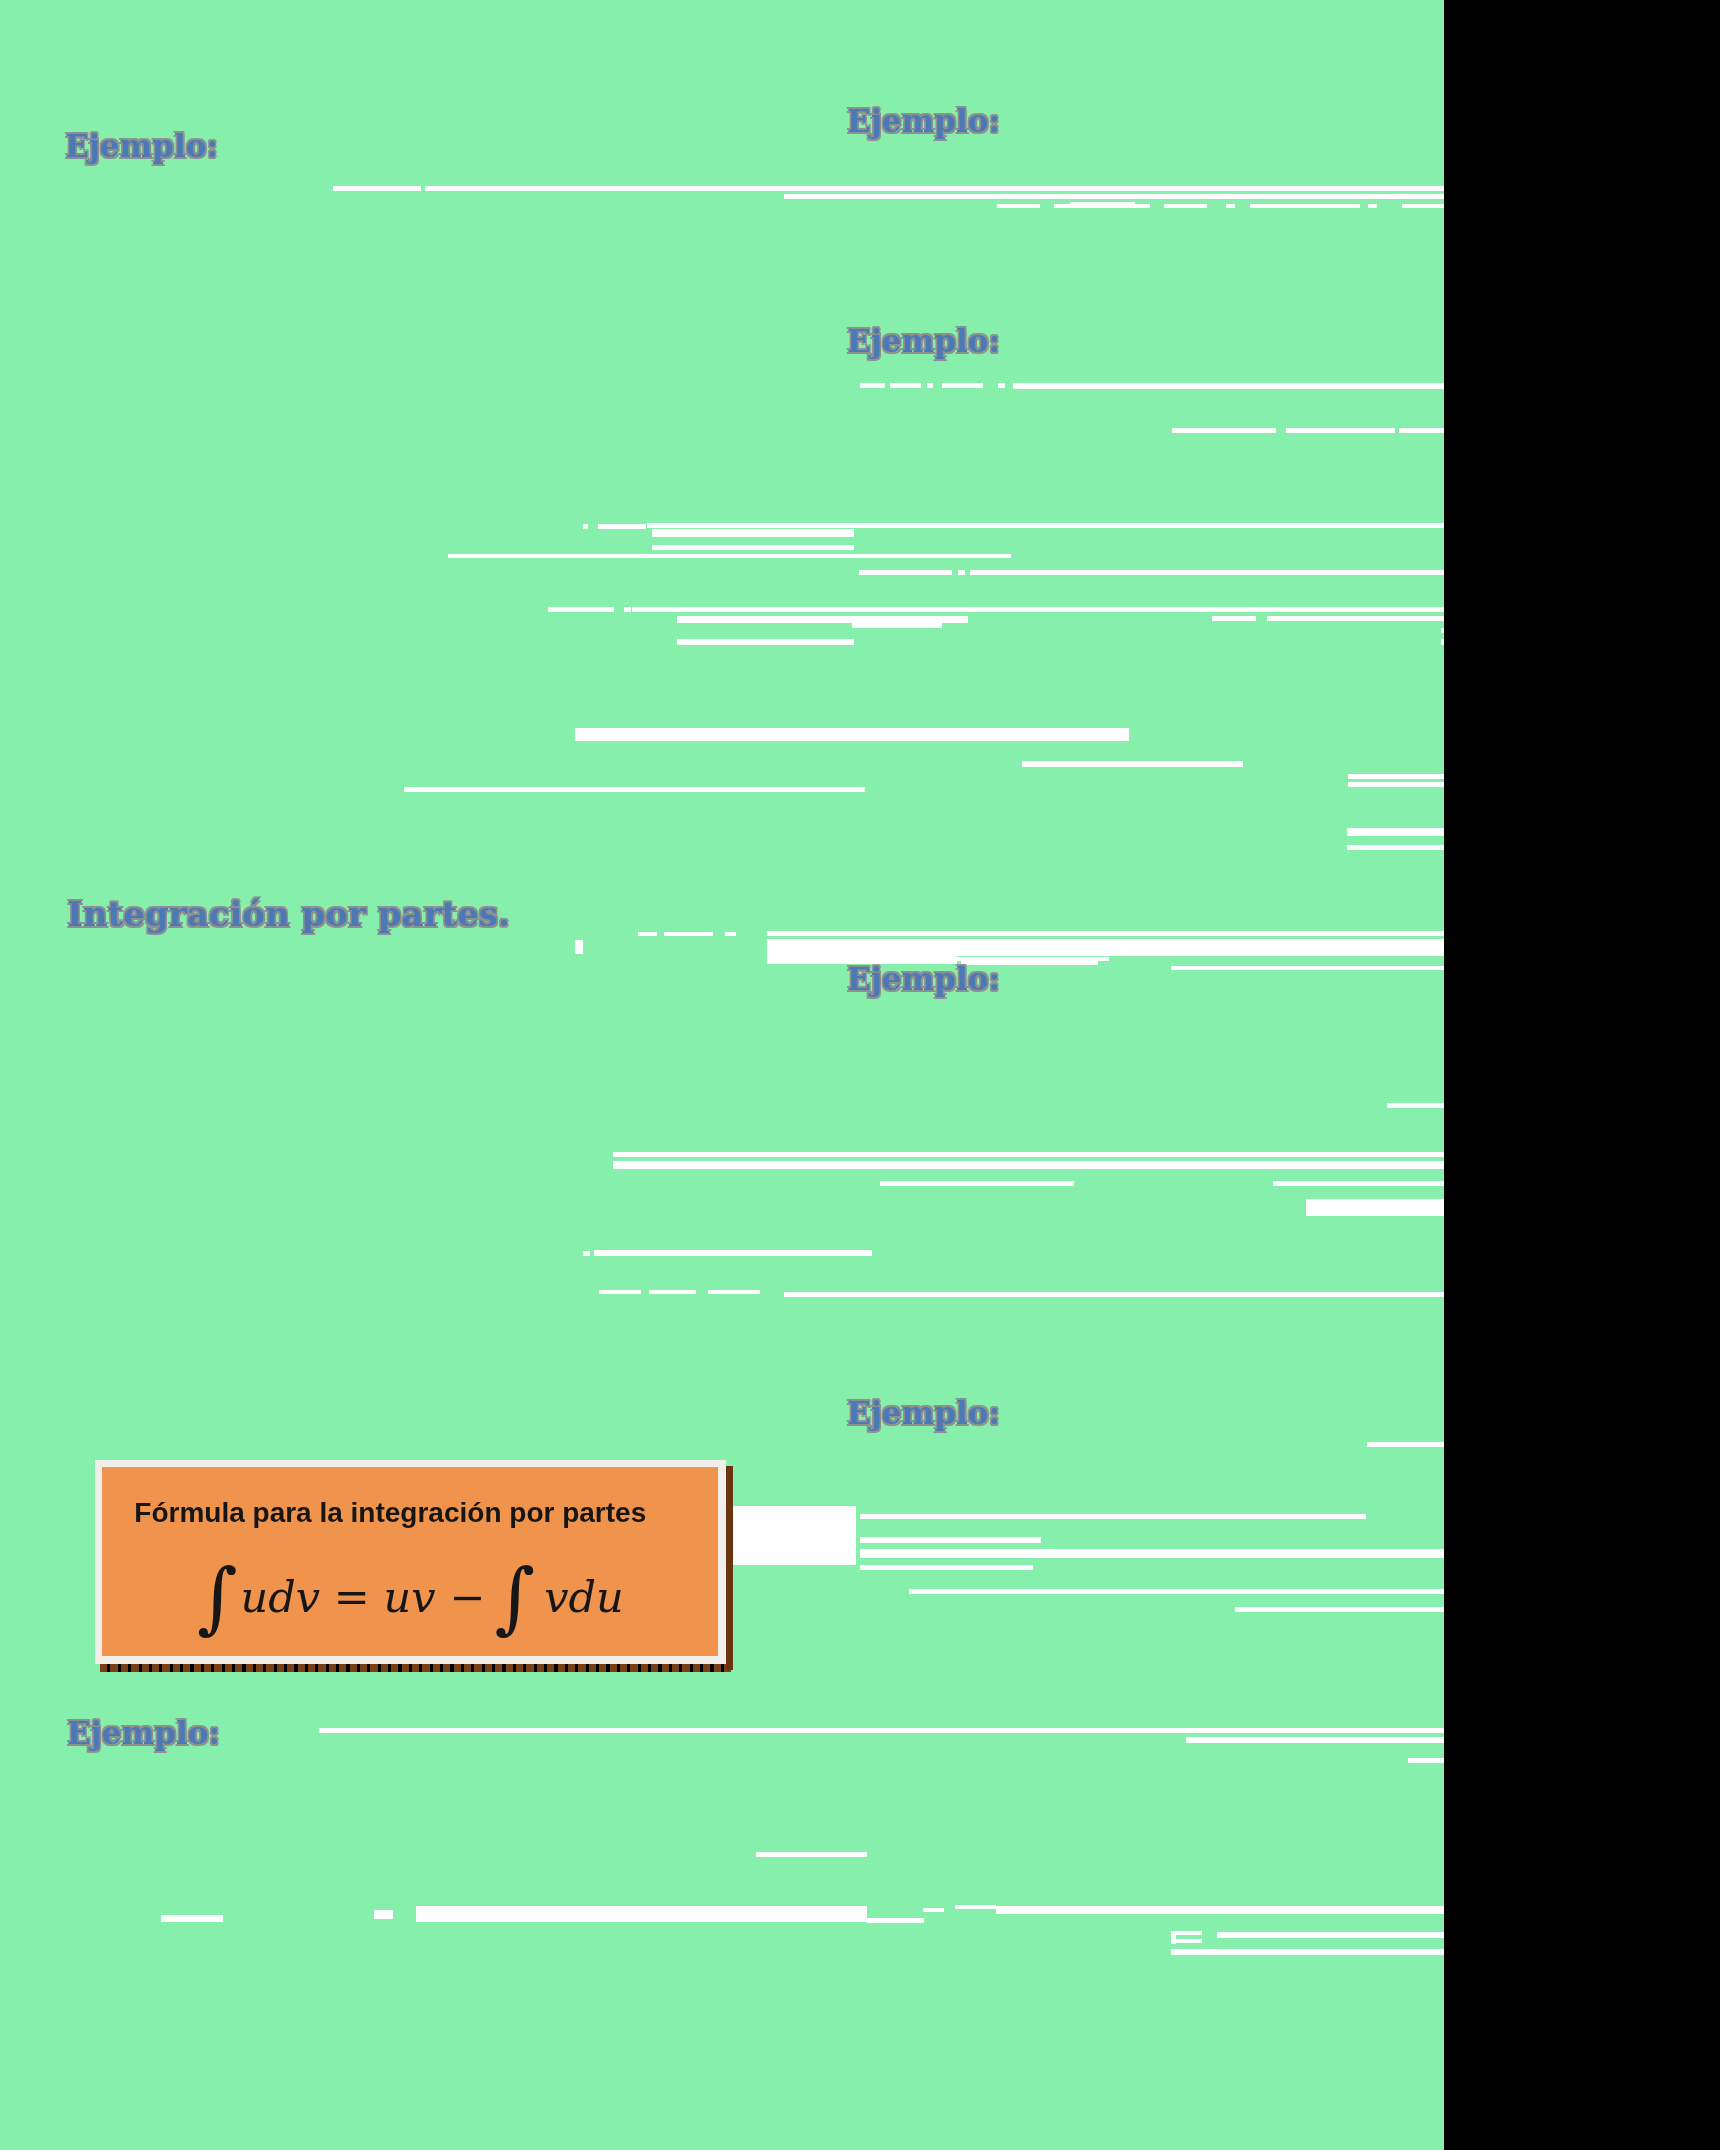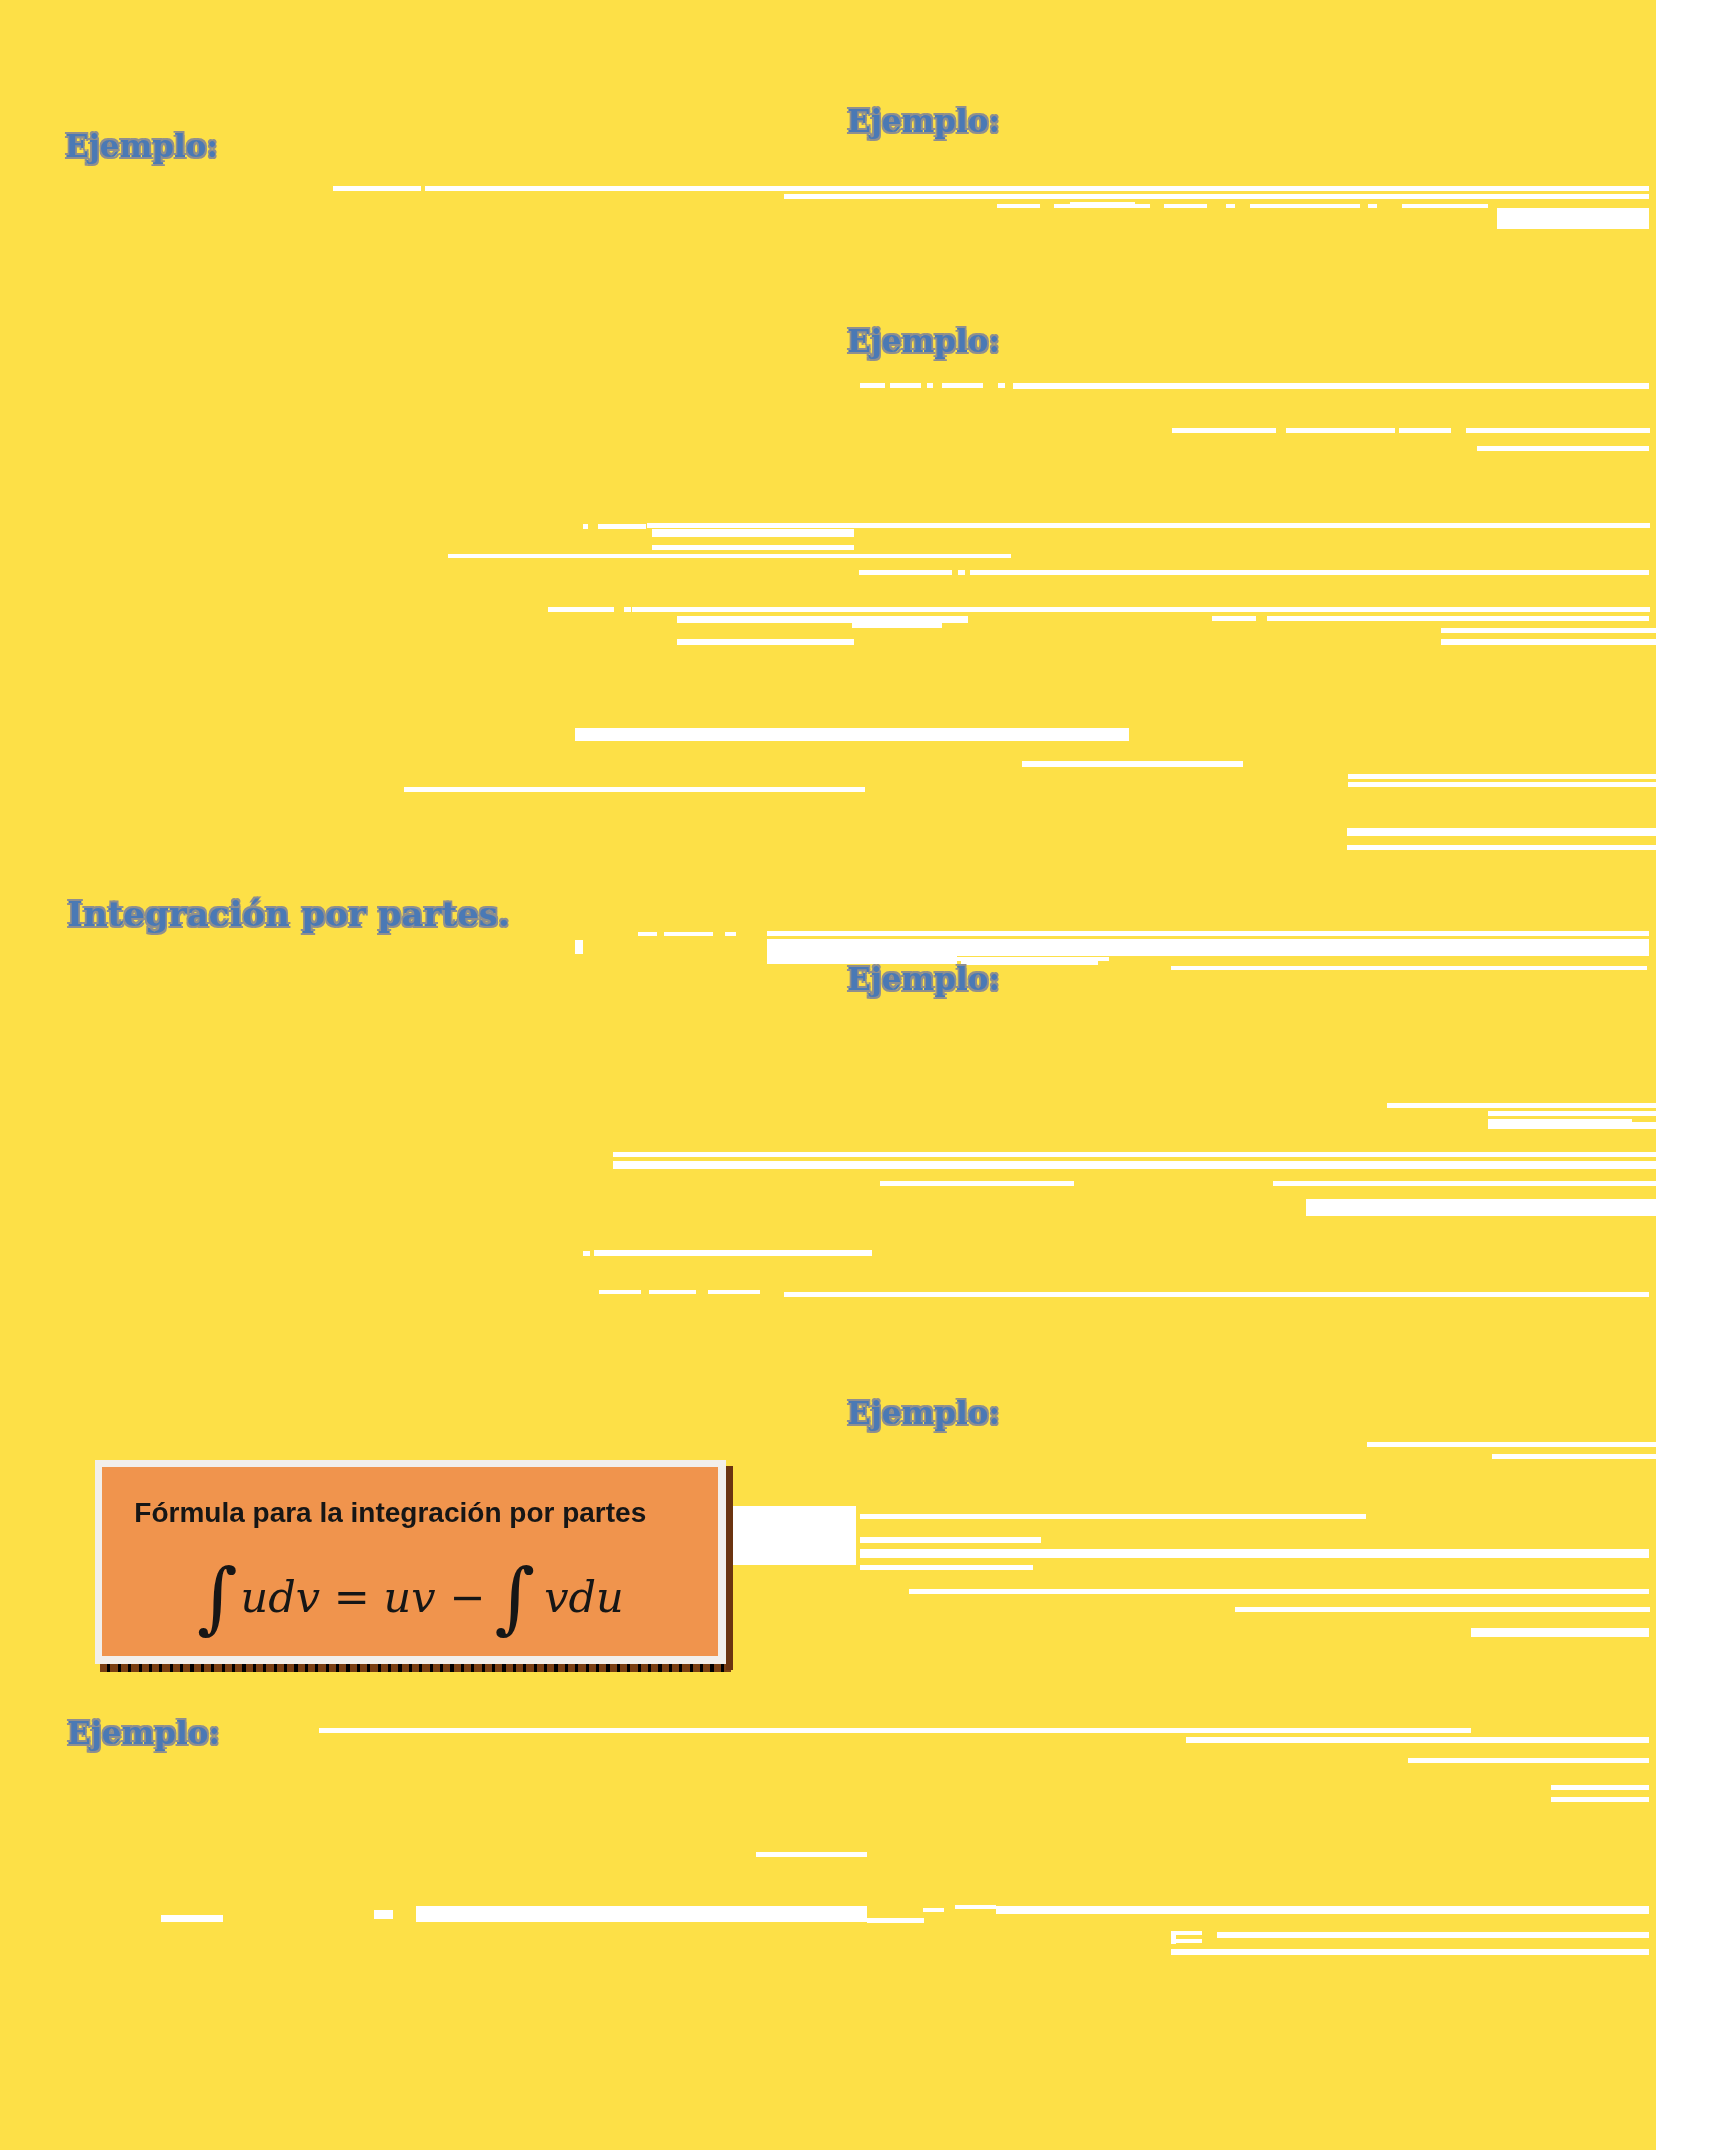--- a/index.html
+++ b/index.html
@@ -19,21 +19,21 @@
   #formula-title{position:absolute;font-weight:bold;white-space:nowrap;}
   #formula-line{position:absolute;display:flex;align-items:center;justify-content:center;
                 font-family:"DejaVu Serif","Liberation Serif",serif;font-style:italic;}
   .int-glyph{font-style:normal;font-weight:400;line-height:0.9;}
   #formula-shadow-bottom{position:absolute;}
   #formula-shadow-right{position:absolute;}
 </style>
 </head>
 <body>
 
-<div id="page" style="width: 1720px; height: 2151px; background: #fde047;">
+<div id="page" style="width: 1444px; height: 2151px; background: #86efac;">
   <div id="right-margin" style="left: 1656px; width: 65px; background: rgb(255, 255, 255);"></div>
   <div id="artifact-layer">
       <div class="artifact" style="left: 333px; top: 186px; width: 88px; height: 4.7px; background: rgb(255, 255, 255);"></div>
       <div class="artifact" style="left: 425px; top: 186px; width: 1224px; height: 5.2px; background: rgb(255, 255, 255);"></div>
       <div class="artifact" style="left: 784px; top: 194px; width: 865px; height: 5.2px; background: rgb(255, 255, 255);"></div>
       <div class="artifact" style="left: 1070px; top: 202px; width: 65px; height: 3.1px; background: rgb(255, 255, 255);"></div>
       <div class="artifact" style="left: 997px; top: 204px; width: 43px; height: 4.2px; background: rgb(255, 255, 255);"></div>
       <div class="artifact" style="left: 1054px; top: 204px; width: 96px; height: 4.2px; background: rgb(255, 255, 255);"></div>
       <div class="artifact" style="left: 1164px; top: 204px; width: 43px; height: 4.2px; background: rgb(255, 255, 255);"></div>
       <div class="artifact" style="left: 1226px; top: 204px; width: 9.4px; height: 4.2px; background: rgb(255, 255, 255);"></div>

